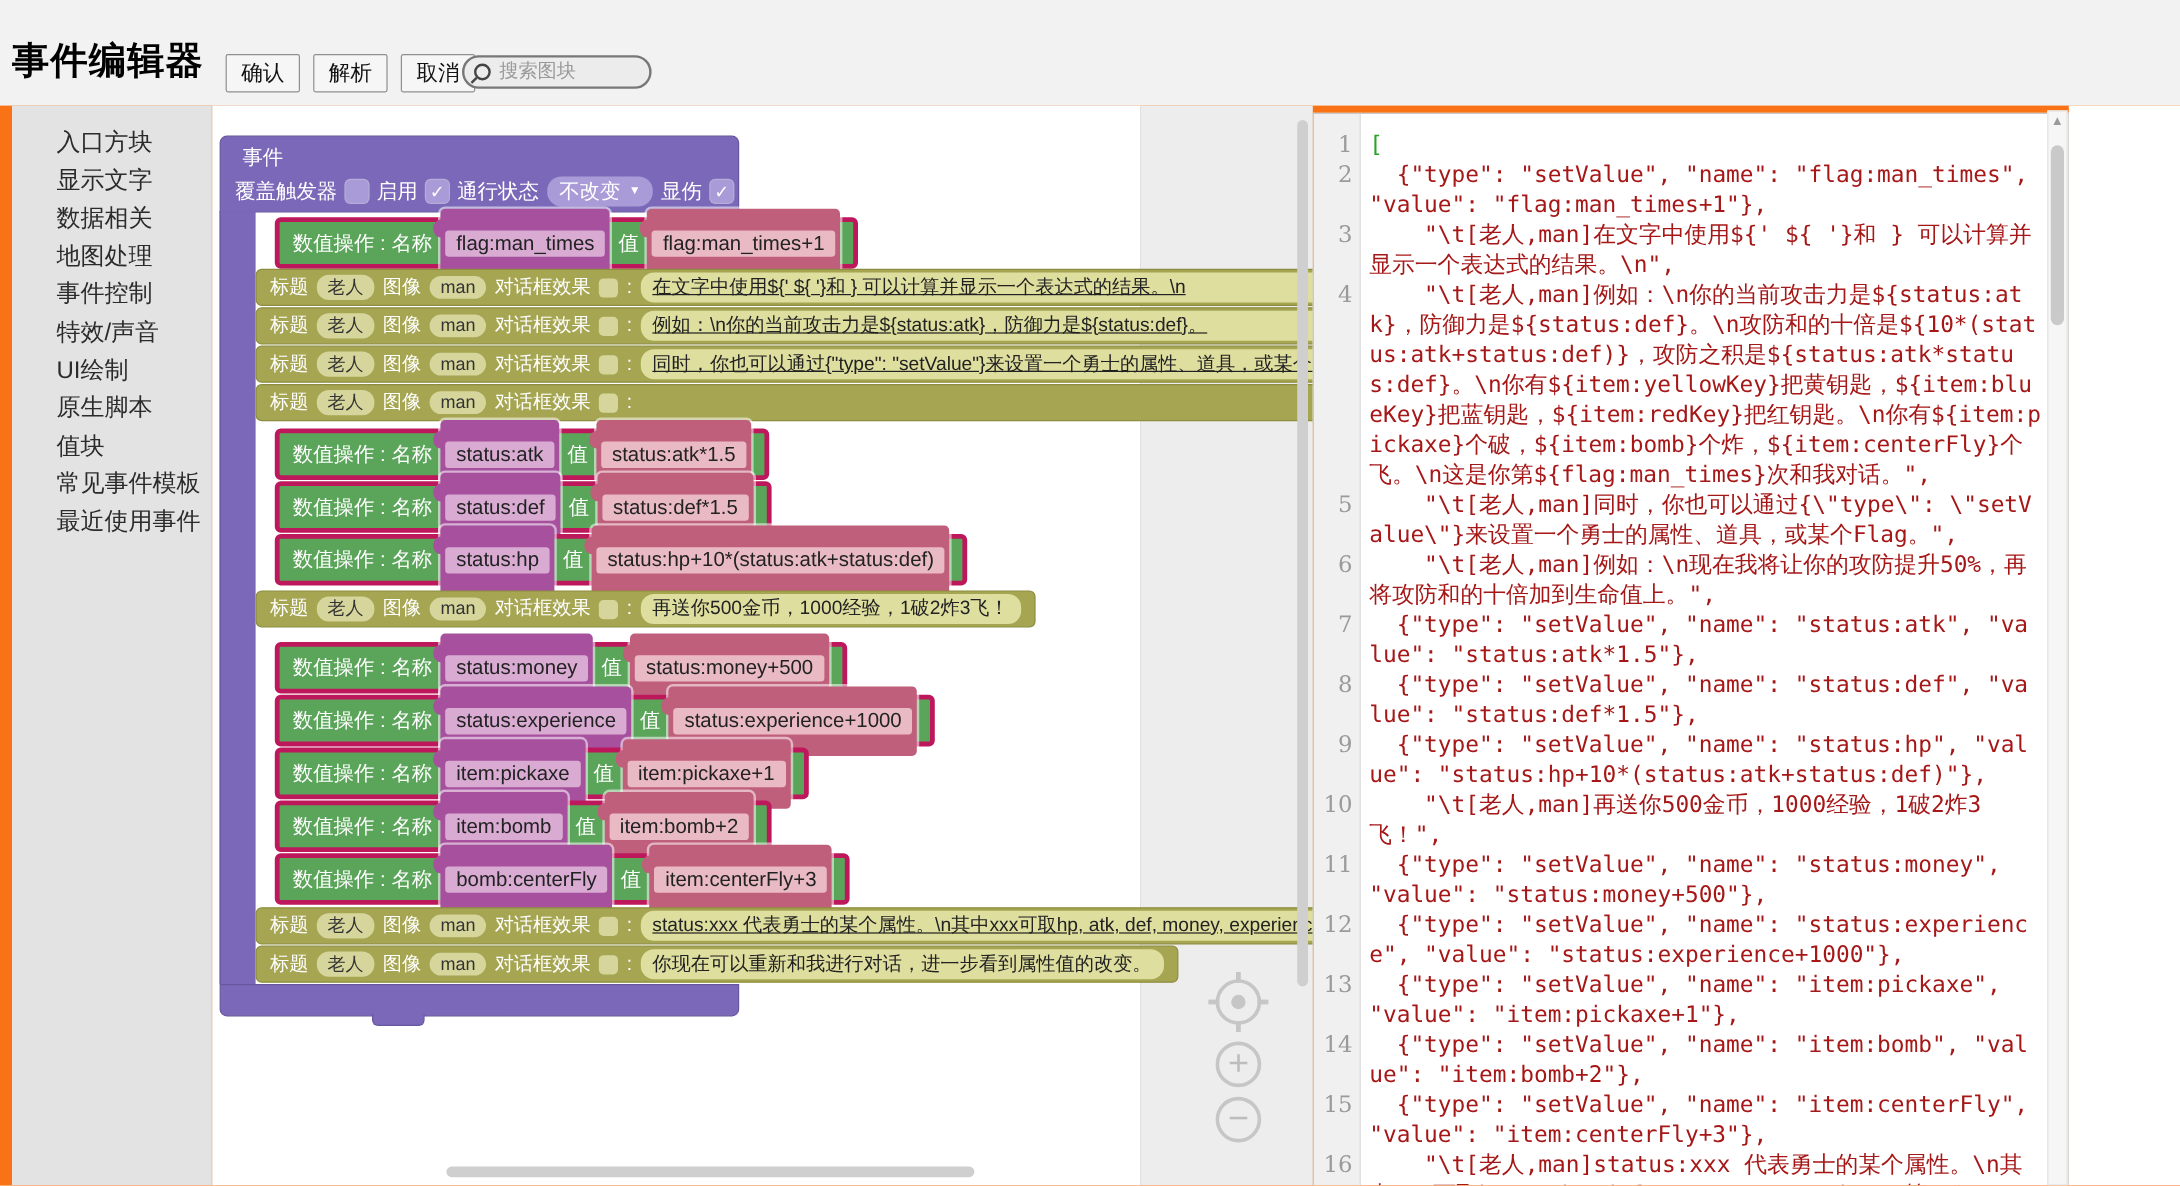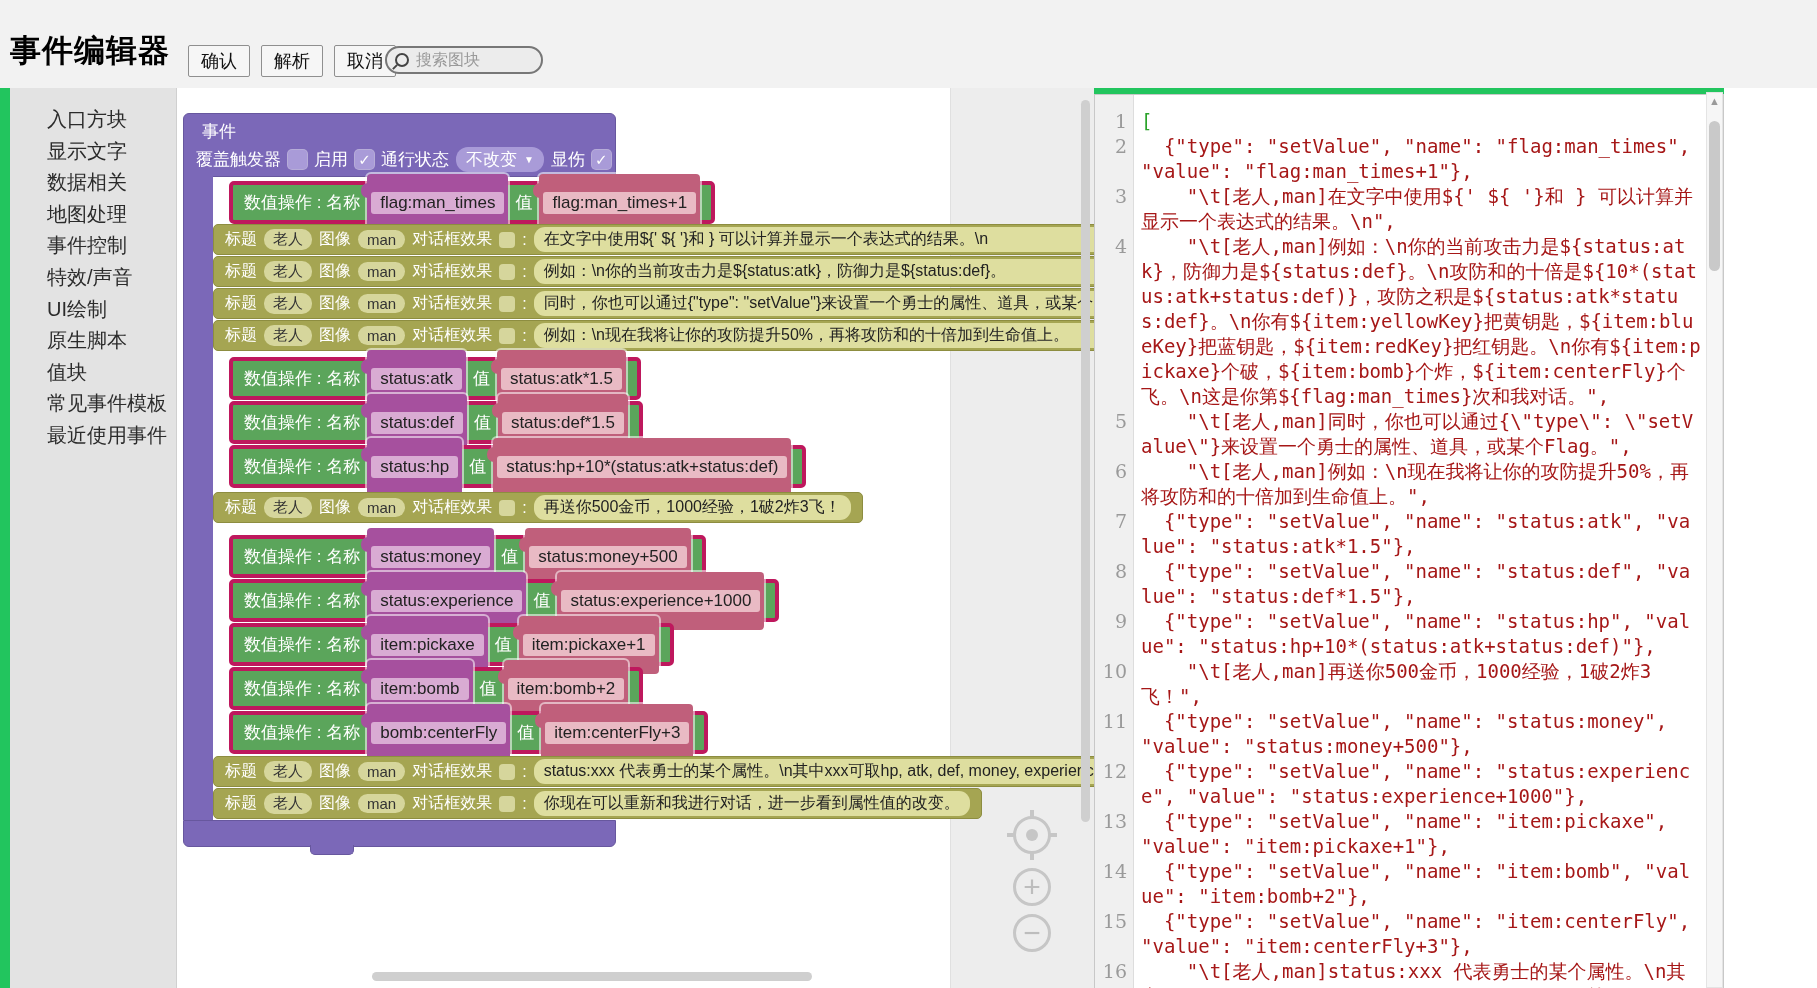--- a/index.html
+++ b/index.html
@@ -1,31 +1,31 @@
 <!DOCTYPE html>
 <html><head>
 <meta charset="utf-8">
 <style>
   html,body{margin:0;padding:0;}
   body{font-family:"Liberation Sans","DejaVu Sans",sans-serif;background:#fff;}
-  .screen{position:relative;width:1817px;height:988px;overflow:hidden;background:#22c55e;}
+  .screen{position:relative;width:1817px;height:988px;overflow:hidden;background:#f97316;}
 
   
   .toolbar{position:absolute;left:0;top:0;width:1817px;height:88px;background:#f2f2f2;}
   .app-title{position:absolute;left:10px;top:30px;font-size:31px;font-weight:bold;color:#000;letter-spacing:1px;}
   .tbtn-row{position:absolute;left:188px;top:45px;display:flex;gap:11px;}
   .tbtn-row2{position:absolute;left:556px;top:45px;display:flex;gap:12px;}
   .tbtn{height:32px;padding:0 12px;border:1px solid #8f8f8f;background:#f6f6f6;font-size:18px;color:#111;
         border-radius:2px;font-family:inherit;display:flex;align-items:center;cursor:pointer;}
   .searchwrap{position:absolute;left:385px;top:46px;width:158px;height:28px;border:2px solid #777;
         border-radius:15px;background:#ececec;display:flex;align-items:center;padding-left:8px;box-sizing:border-box;}
   .mag{width:10px;height:10px;border:2px solid #444;border-radius:50%;position:relative;flex:none;}
   .mag::after{content:"";position:absolute;width:2px;height:6px;background:#444;transform:rotate(45deg);left:-3px;top:9px;}
   .searchwrap input{border:none;background:transparent;outline:none;font-size:16px;width:110px;margin-left:5px;
-        font-family:Liberation Serif, serif;color:#333;}
+        font-family:Liberation Mono, monospace;color:#333;}
   .searchwrap input::placeholder{color:#9a9a9a;}
 
   
   .sidebar{position:absolute;left:10px;top:88px;width:167px;height:900px;background:#e3e3e3;border-right:1px solid #d0d0d0;box-sizing:border-box;padding-top:16px;}
   .side-item{font-size:20px;color:#2b2b2b;line-height:31.6px;padding-left:37px;white-space:nowrap;cursor:pointer;}
 
   
   .canvas{position:absolute;left:177px;top:88px;width:917px;height:900px;background:#ededed;overflow:hidden;}
   .canvas-white{position:absolute;left:0;top:0;width:773px;height:900px;background:#fff;border-right:1px solid #e0e0e0;}
 
@@ -48,21 +48,21 @@
   .pill::before{content:"";position:absolute;left:-6px;top:9px;width:8px;height:15px;border-radius:7px 0 0 7px;background:inherit;}
   .pill.name{background:#a6509e;}
   .pill.val{background:#c05f7b;}
   .fld{display:block;border-radius:3px;padding:1px 9px;font-size:17px;color:#222;}
   .pill.name .fld{background:#d9abd3;}
   .pill.val .fld{background:#e9bac4;}
   .chip{background:#d6d69c;color:#333;border-radius:10px;padding:1px 9px;font-size:15px;}
   .chip-empty{width:16px;height:16px;background:#d6d69c;border-radius:4px;flex:none;}
   .tfield{background:#dede9f;color:#222;border-radius:11px;padding:2px 10px;font-size:16px;overflow:hidden;}
   .wide{display:flex;width:1150px;}
-  .wide .tfield{flex:1;}
+  .wide .tfield{flex:1;text-decoration:underline;}
 
   
   .vscroll-canvas{position:absolute;left:904px;top:12px;width:9px;height:722px;background:#cfcfcf;border-radius:5px;}
   .hscroll-canvas{position:absolute;left:195px;top:884px;width:440px;height:9px;background:#cfcfcf;border-radius:5px;}
   .zctl{position:absolute;left:836px;width:38px;height:38px;border:3px solid #c6c6c6;border-radius:50%;
         box-sizing:border-box;display:flex;align-items:center;justify-content:center;color:#bdbdbd;cursor:pointer;background:transparent;}
   .zctl.plus,.zctl.minus{font-size:30px;font-weight:400;line-height:30px;}
   .ztarget-dot{width:12px;height:12px;border-radius:50%;background:#c6c6c6;}
   .ztick{position:absolute;background:#c6c6c6;}
   .ztick.t{left:14px;top:-9px;width:4px;height:9px;}
@@ -184,21 +184,20 @@
           <span class="tfield">同时，你也可以通过{"type": "setValue"}来设置一个勇士的属性、道具，或某个Flag。</span>
         </div>
         <div class="block titleblk wide" style="top: 232px;">
           <span>标题</span>
           <span class="chip">老人</span>
           <span>图像</span>
           <span class="chip">man</span>
           <span>对话框效果</span>
           <span class="chip-empty"></span>
           <span>:</span>
-          <span class="tfield">例如：\n现在我将让你的攻防提升50%，再将攻防和的十倍加到生命值上。</span>
         </div>
         <div class="block setvalue" style="top: 269px;">
           <span>数值操作 : 名称</span>
           <span class="pill name">
             <span class="fld">status:atk</span>
           </span>
           <span>值</span>
           <span class="pill val">
             <span class="fld">status:atk*1.5</span>
           </span>

